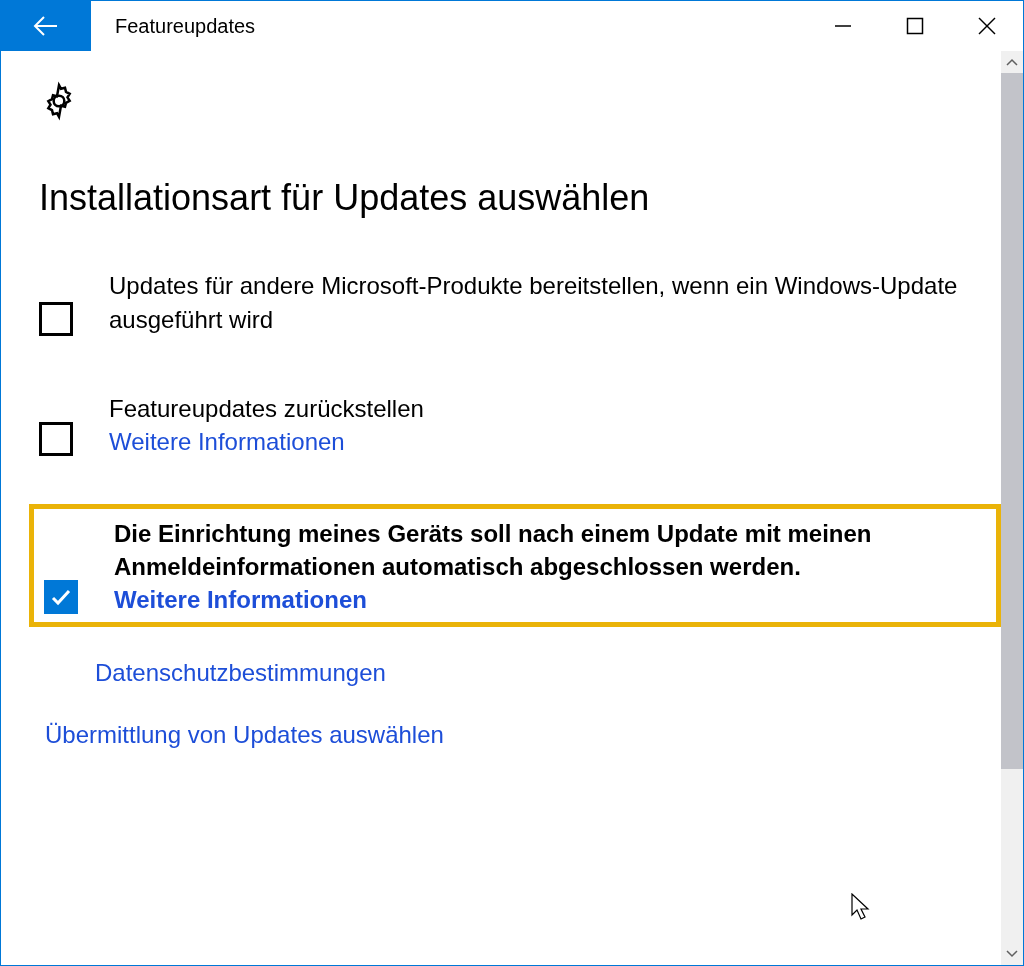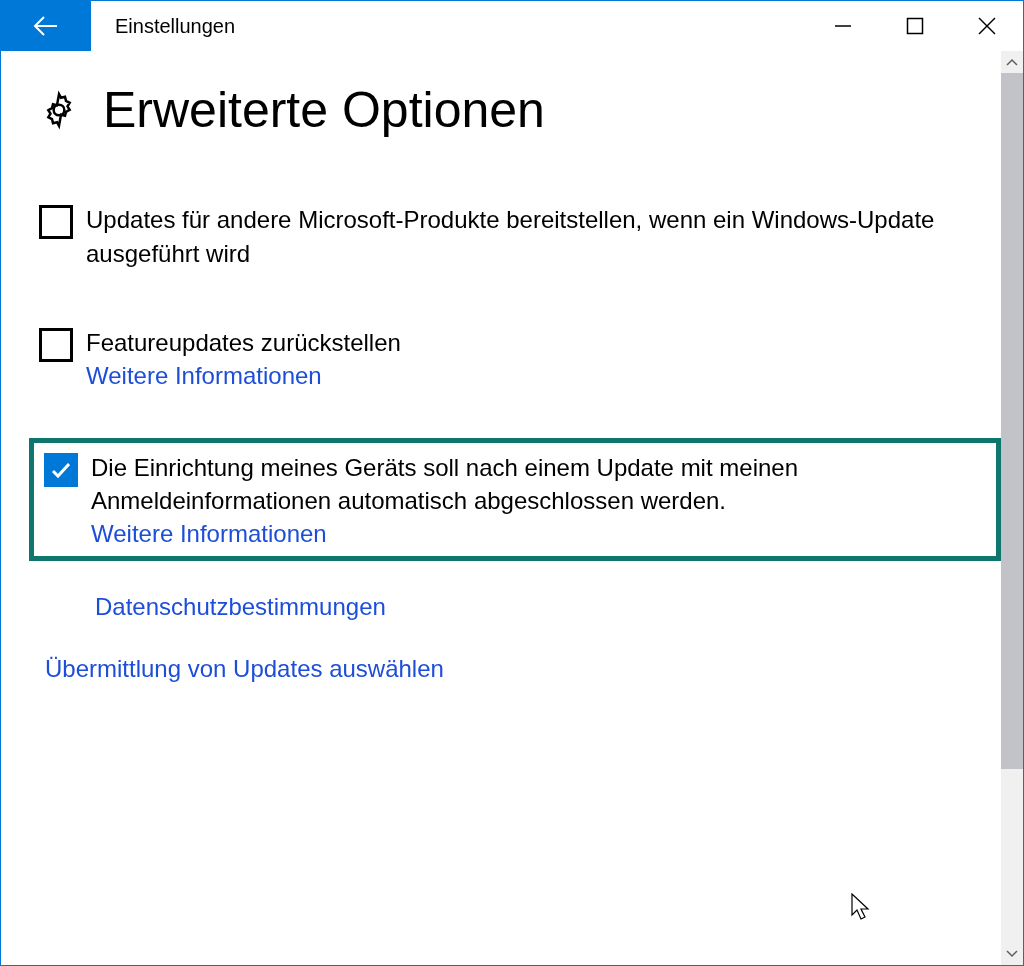--- a/index.html
+++ b/index.html
@@ -73,22 +73,22 @@
     }
     .gear-svg { width: 40px; height: 40px; }
     .section-header {
       font-size: 36px;
       font-weight: 300;
       color: #000;
       margin-bottom: 42px;
     }
     .option {
       display: flex;
-      align-items: flex-start;
-      gap: 13px;
+      align-items: flex-end;
+      gap: 36px;
       margin-bottom: 40px;
       padding: 8px 8px 8px 0;
     }
     .checkbox {
       width: 34px;
       height: 34px;
       border: 3px solid #000;
       flex-shrink: 0;
       margin-top: 2px;
       cursor: pointer;
@@ -108,24 +108,25 @@
       line-height: 1.4;
     }
     .link {
       color: #1d4ed8;
       font-size: 24px;
       cursor: pointer;
       display: block;
       margin-top: 2px;
     }
     .highlighted {
-      border: 5px solid #0f766e;
+      border: 5px solid #eab308;
       margin-left: -10px;
       padding: 8px 4px 8px 10px;
       margin-bottom: 32px;
+      font-weight: bold;
     }
     .indented-link {
       margin-left: 56px;
       margin-bottom: 34px;
     }
     .bottom-link {
       margin-left: 6px;
     }
     .scrollbar {
       width: 22px;
@@ -165,21 +166,21 @@
 </head>
 <body>
 
 <div class="titlebar">
   <div class="back-btn">
     <svg width="32" height="32" viewBox="0 0 32 32" fill="none" stroke-width="2">
       <line x1="5" y1="16" x2="27" y2="16"></line>
       <polyline points="14,7 5,16 14,25"></polyline>
     </svg>
   </div>
-  <div class="title">Einstellungen</div>
+  <div class="title">Featureupdates</div>
   <div class="win-controls">
     <div class="win-btn">
       <svg width="18" height="18" viewBox="0 0 18 18">
           <line x1="1" y1="9" x2="17" y2="9" stroke="#000" stroke-width="1.5"></line>
         </svg>
     </div>
     <div class="win-btn">
       <svg width="18" height="18" viewBox="0 0 18 18">
           <rect x="1.5" y="1.5" width="15" height="15" fill="none" stroke="#000" stroke-width="1.5"></rect>
         </svg>
@@ -193,23 +194,23 @@
   </div>
 </div>
 
 <div class="content-wrapper">
   <div class="content">
     <div class="page-header">
       <svg class="gear-svg" viewBox="0 0 24 24" fill="none" stroke="#000" stroke-width="1.5">
         <circle cx="12" cy="12" r="3.2"></circle>
         <path d="M12 2.5l1.2 2.2 2.4-.6.6 2.4 2.2 1.2-1.3 2.1 1.3 2.1-2.2 1.2-.6 2.4-2.4-.6L12 21.5l-1.2-2.2-2.4.6-.6-2.4-2.2-1.2 1.3-2.1-1.3-2.1 2.2-1.2.6-2.4 2.4.6z"></path>
       </svg>
-      <h1>Erweiterte Optionen</h1>
-    </div>
-
+    </div>
+
+    <h2 class="section-header">Installationsart für Updates auswählen</h2>
 
     <div class="option">
       <div class="checkbox">
         
       </div>
       <div class="option-text">Updates für andere Microsoft-Produkte bereitstellen, wenn ein Windows-Update ausgeführt wird</div>
     </div>
 
     <div class="option">
       <div class="checkbox">

